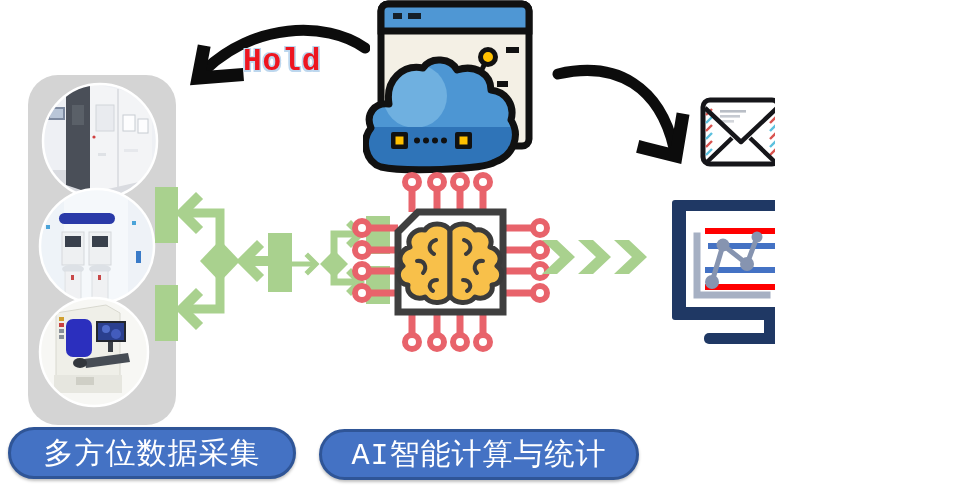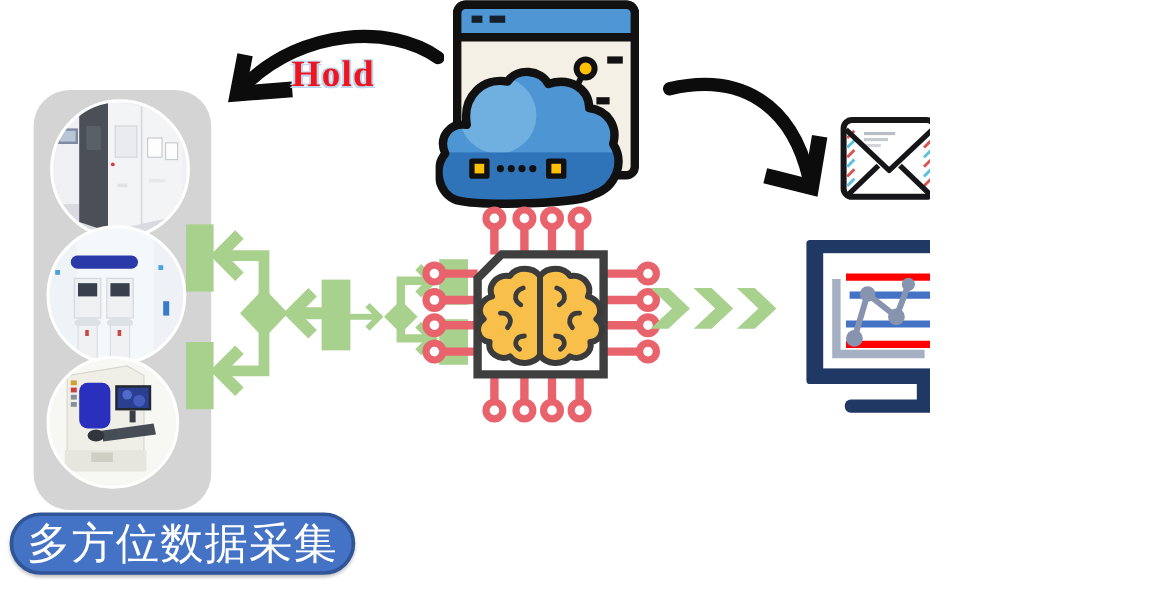--- a/index.html
+++ b/index.html
@@ -1,30 +1,30 @@
 <!DOCTYPE html>
 <html><head>
 <meta charset="utf-8">
 <style>
   html,body{margin:0;padding:0;background:#fff;}
   .canvas{
     position:relative;width:775px;height:491px;background:#ffffff;overflow:hidden;
-    font-family:Liberation Serif, serif;
+    font-family:Liberation Mono, monospace;
     text-align:center;
   }
   .abs{position:absolute;}
   .hold-label{
     font-size:31px;font-weight:bold;color:#ee1520;letter-spacing:1px;
     text-shadow:-1.5px -1.5px 0 #bdd7ee, 1.5px -1.5px 0 #bdd7ee,
                 -1.5px 1.5px 0 #bdd7ee, 1.5px 1.5px 0 #bdd7ee;
   }
   .pill{
     position:absolute;display:flex;align-items:center;justify-content:center;
     background:#4472c4;border:3px solid #2f5597;border-radius:28px;
-    color:#ffffff;font-size:36px;letter-spacing:1px;box-sizing:border-box;
+    color:#ffffff;font-size:30px;letter-spacing:1px;box-sizing:border-box;
     box-shadow:0 2px 3px rgba(0,0,0,0.25);
   }
   .watermark{
     font-size:38px;color:#c9cfd9;opacity:0.62;letter-spacing:1px;z-index:9;
     font-weight:bold;white-space:nowrap;
   }
   svg{display:block;}
 </style>
 </head>
 <body>
@@ -309,16 +309,19 @@
       <polyline points="160,90 173,74 181,81 193,66 199,71 207,60" fill="none" stroke="#2e75b6" stroke-width="6"></polyline>
       <polygon points="200,53 216,50 212,66" fill="#2e75b6"></polygon>
     </g>
     <rect x="96" y="122" width="38" height="16" fill="#1f3864"></rect>
     <rect x="36" y="135" width="166" height="11" rx="5" fill="#1f3864"></rect>
   </svg>
 
   <div class="pill" style="left:8px;top:427px;width:288px;height:52px;">
     <span>多方位数据采集</span>
   </div>
+  <div class="pill" style="left:319px;top:429px;width:320px;height:51px;">
+    <span>AI智能计算与统计</span>
+  </div>
 
   <div class="abs watermark" style="left:812px;top:442px;">智能博客</div>
 
 </div>
 
 </body></html>

